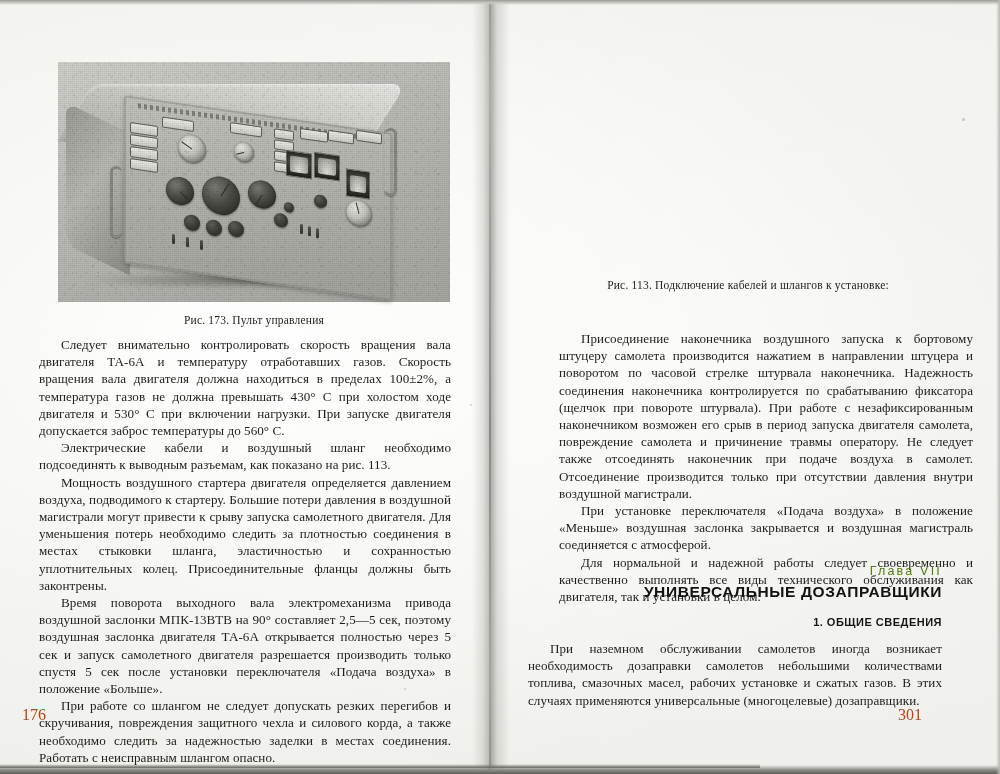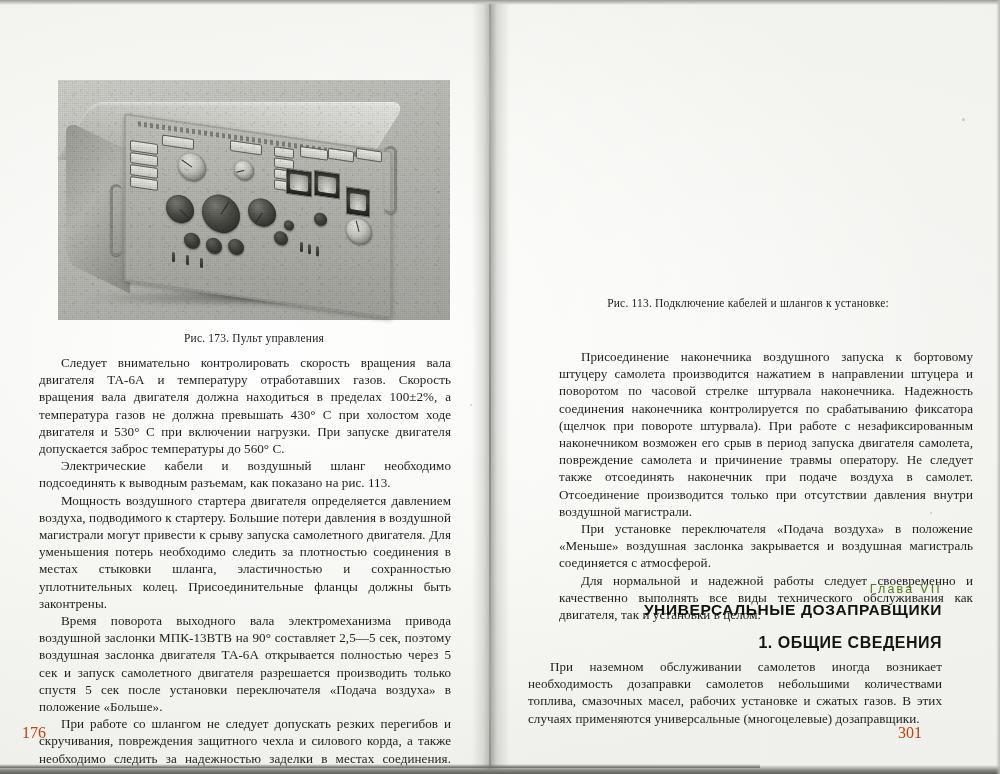--- a/index.html
+++ b/index.html
@@ -68,21 +68,21 @@
     position: absolute;
     left: 489px; top: 0;
     width: 2px; height: 770px;
     background: linear-gradient(#8b8b86, #a7a7a2 12%, #6f6f6a 55%, #9b9b96 88%, #7e7e79);
     opacity: .65;
   }
 
   
   .page {
     position: absolute;
-    top: 18px;
+    top: 0;
     height: 670px;
   }
   #page-left  { left: 0;   width: 490px; }
   #page-right { left: 500px; width: 500px; }
 
   .col {
     position: absolute;
     color: #20201e;
   }
 
@@ -243,21 +243,21 @@
     font-weight: bold;
     font-size: 15.5px;
     letter-spacing: .6px;
     color: #121210;
     text-align: right;
   }
   .section-title {
     position: absolute;
     font-family: "Liberation Sans", sans-serif;
     font-weight: bold;
-    font-size: 16px;
+    font-size: 11px;
     letter-spacing: .5px;
     color: #161614;
     text-align: right;
   }
   .folio {
     position: absolute;
     font-size: 16px;
     color: #c2410c;
   }
 

